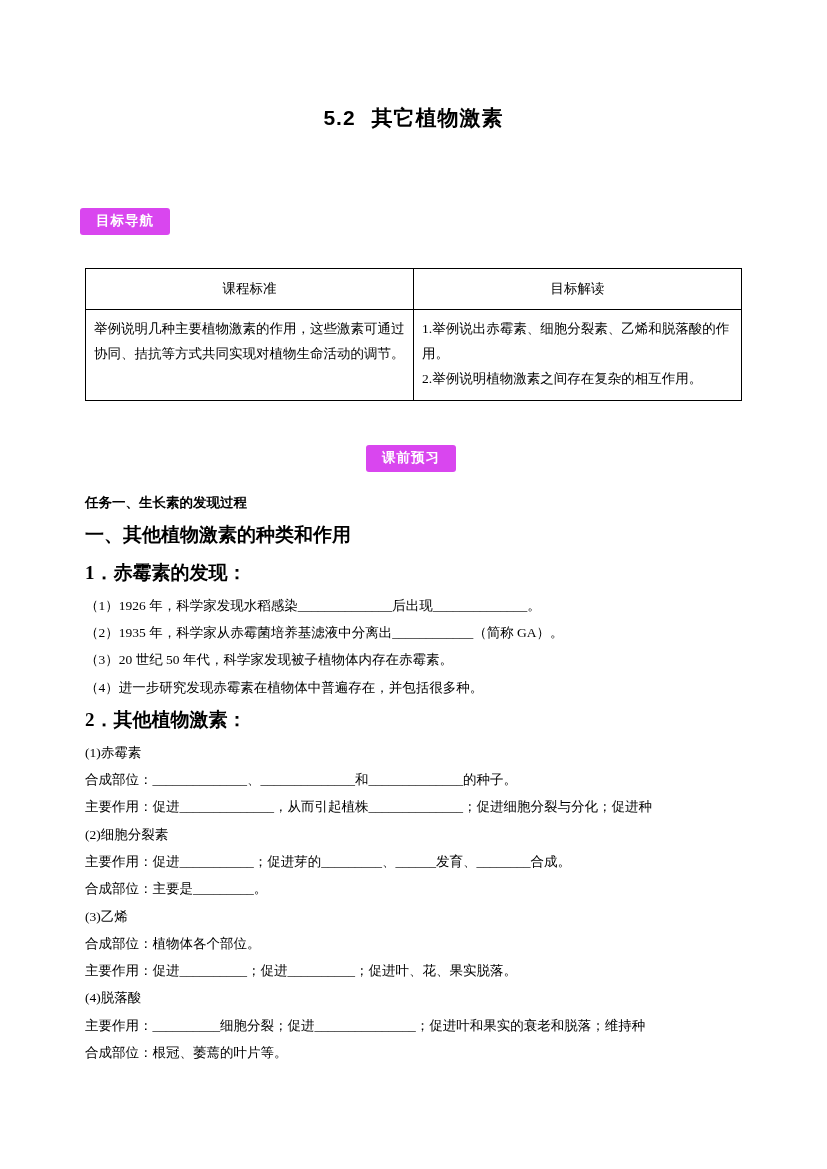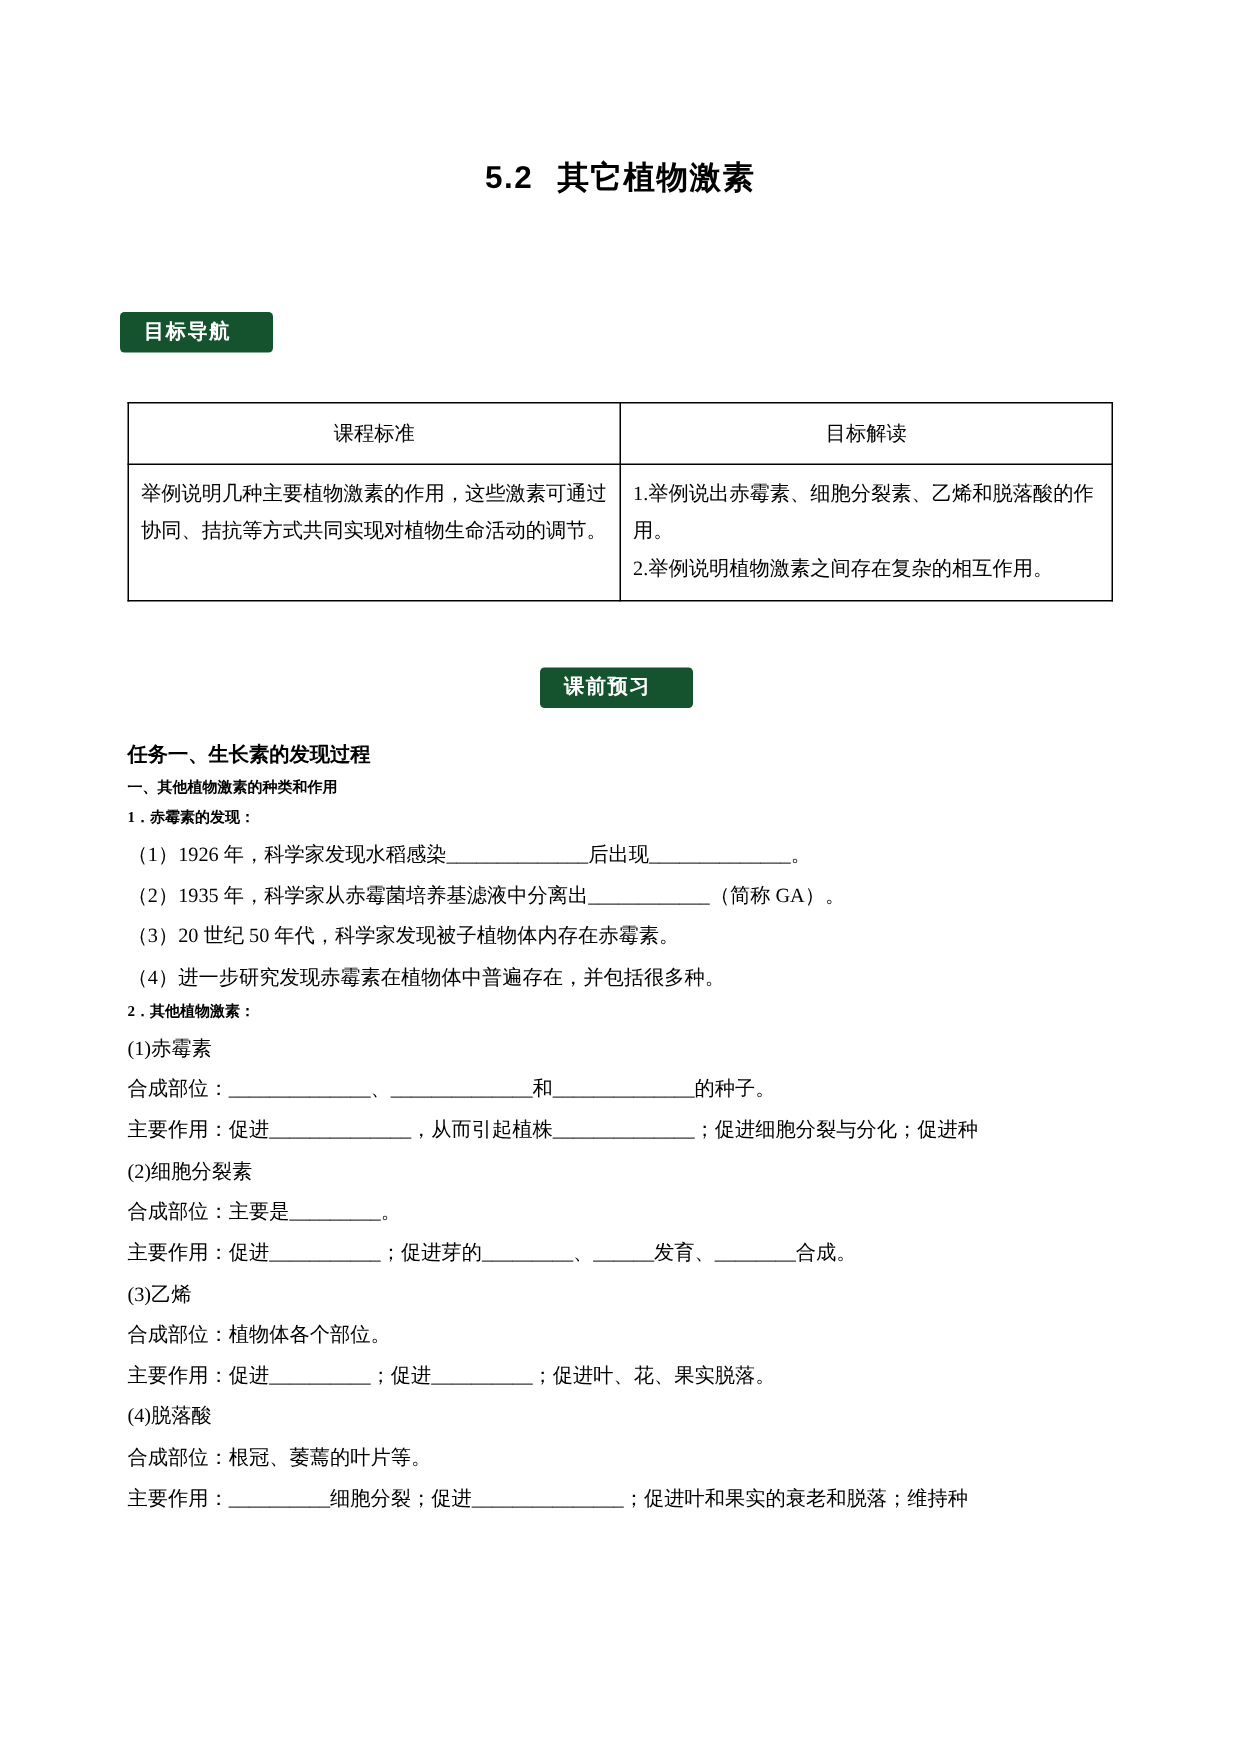--- a/index.html
+++ b/index.html
@@ -30,26 +30,26 @@
     margin-top: 104px;
     margin-bottom: 0;
     font-family: "Liberation Sans", "DejaVu Sans", sans-serif;
   }
   .doc-title .num {
     margin-right: 16px;
     text-align: right;
   }
   .badge {
     display: inline-block;
-    background: #14532d;
+    background: #d946ef;
     color: #ffffff;
     font-size: 13.5px;
     font-weight: bold;
     font-family: "Liberation Sans", "DejaVu Sans", sans-serif;
-    padding: 6px 28px 7px 16px;
+    padding: 6px 16px 7px 16px;
     border-radius: 3px;
     letter-spacing: 1px;
     line-height: 1;
   }
   .badge-wrap-1 { margin-top: 76px; margin-left: -5px; }
   .badge-wrap-2 { margin-top: 44px; margin-left: -5px; text-align: center; }
 
   table.std {
     width: 100%;
     border-collapse: collapse;
@@ -67,21 +67,21 @@
   table.std th {
     text-align: center;
     font-weight: normal;
     padding-top: 8px;
     padding-bottom: 8px;
   }
   table.std td p {
     margin: 0;
   }
   .sec-h {
-    font-size: 10px;
+    font-size: 19px;
     font-weight: bold;
     margin: 0;
     line-height: 2.0;
   }
   .task-h {
     font-size: 13.5px;
     font-weight: bold;
     margin: 17px 0 0 0;
     line-height: 2.0;
   }
@@ -136,24 +136,24 @@
   <p class="body-line">（3）20 世纪 50 年代，科学家发现被子植物体内存在赤霉素。</p>
   <p class="body-line">（4）进一步研究发现赤霉素在植物体中普遍存在，并包括很多种。</p>
 
   <p class="sec-h">2．其他植物激素：</p>
 
   <p class="body-line">(1)赤霉素</p>
   <p class="body-line">合成部位：______________、______________和______________的种子。</p>
   <p class="body-line">主要作用：促进______________，从而引起植株______________；促进细胞分裂与分化；促进种</p>
 
   <p class="body-line">(2)细胞分裂素</p>
+  <p class="body-line">主要作用：促进___________；促进芽的_________、______发育、________合成。</p>
   <p class="body-line">合成部位：主要是_________。</p>
-  <p class="body-line">主要作用：促进___________；促进芽的_________、______发育、________合成。</p>
 
   <p class="body-line">(3)乙烯</p>
   <p class="body-line">合成部位：植物体各个部位。</p>
   <p class="body-line">主要作用：促进__________；促进__________；促进叶、花、果实脱落。</p>
 
   <p class="body-line">(4)脱落酸</p>
+  <p class="body-line">主要作用：__________细胞分裂；促进_______________；促进叶和果实的衰老和脱落；维持种</p>
   <p class="body-line">合成部位：根冠、萎蔫的叶片等。</p>
-  <p class="body-line">主要作用：__________细胞分裂；促进_______________；促进叶和果实的衰老和脱落；维持种</p>
 
 </div>
 
 </body></html>

